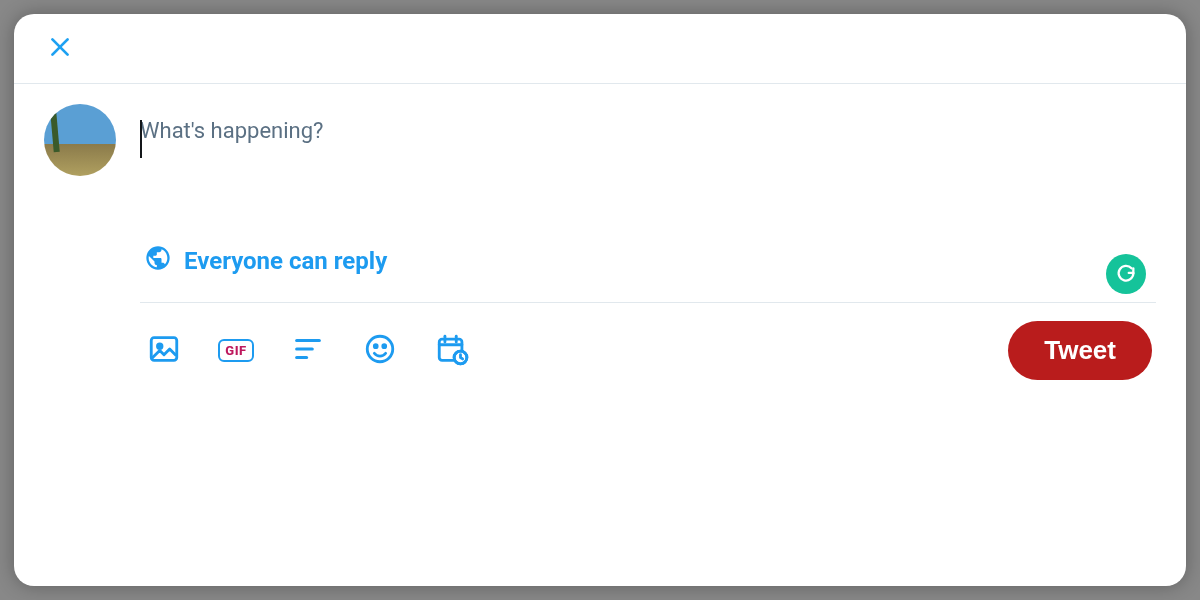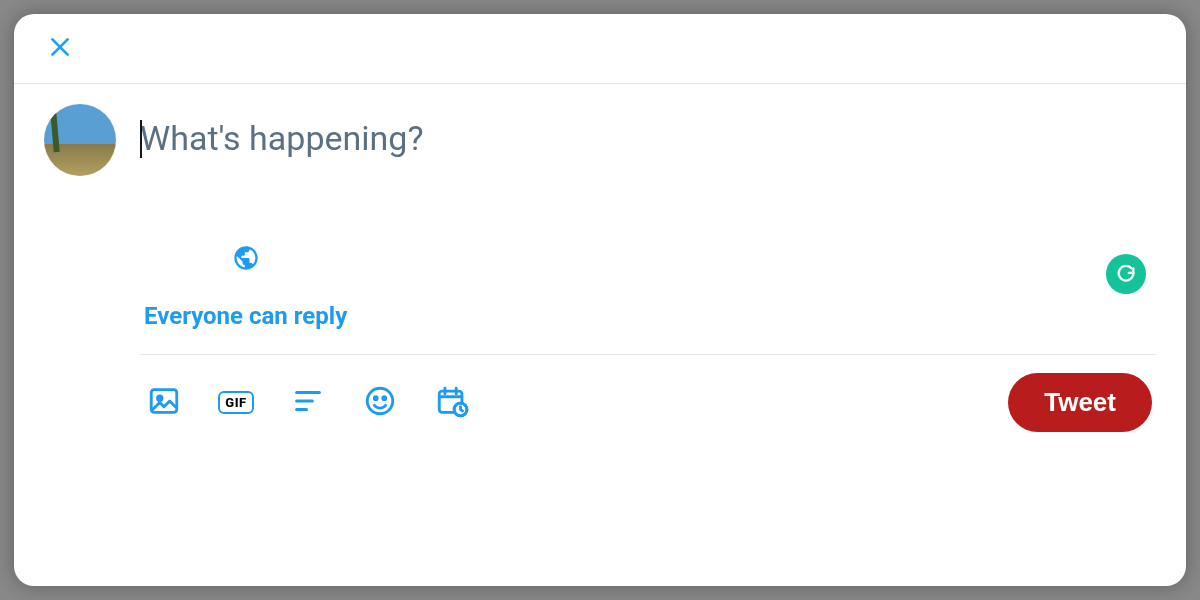--- a/index.html
+++ b/index.html
@@ -64,21 +64,21 @@
       width: 6px; height: 40px;
       background: #3a5a2a;
       transform: rotate(-5deg);
     }
     .compose-right {
       flex: 1;
       display: flex;
       flex-direction: column;
     }
     .compose-input {
-      font-size: 34px;
+      font-size: 22px;
       color: #5b7083;
       font-weight: 400;
       border: none;
       outline: none;
       width: 100%;
       min-height: 130px;
       padding-top: 14px;
       cursor: text;
       position: relative;
     }
@@ -101,29 +101,28 @@
       background: #15c39a;
       display: flex;
       align-items: center;
       justify-content: center;
       color: #fff;
     }
     .grammarly-badge svg { width: 22px; height: 22px; }
     .audience-row {
       display: flex;
       align-items: center;
-      gap: 24px;
+      gap: 12px;
       color: #1d9bf0;
       font-weight: 700;
       font-size: 24px;
       padding: 10px 4px 24px 4px;
       cursor: pointer;
       width: fit-content;
       border-bottom: none;
-      flex-direction: column;
     }
     .audience-row svg { width: 28px; height: 28px; }
     .divider {
       height: 1px;
       background: #e1e8ed;
       margin: 0;
     }
     .toolbar {
       display: flex;
       align-items: center;
@@ -145,21 +144,21 @@
       cursor: pointer;
       border-radius: 50%;
     }
     .tool-icon svg { width: 34px; height: 34px; }
     .gif-box {
       border: 2.5px solid #1d9bf0;
       border-radius: 6px;
       padding: 3px 5px;
       font-size: 13px;
       font-weight: 800;
-      color: #000000;
+      color: #be185d;
       line-height: 1;
       letter-spacing: 0.5px;
     }
     .tweet-btn {
       background: #b91c1c;
       color: #fff;
       font-weight: 700;
       font-size: 26px;
       border: none;
       border-radius: 9999px;

